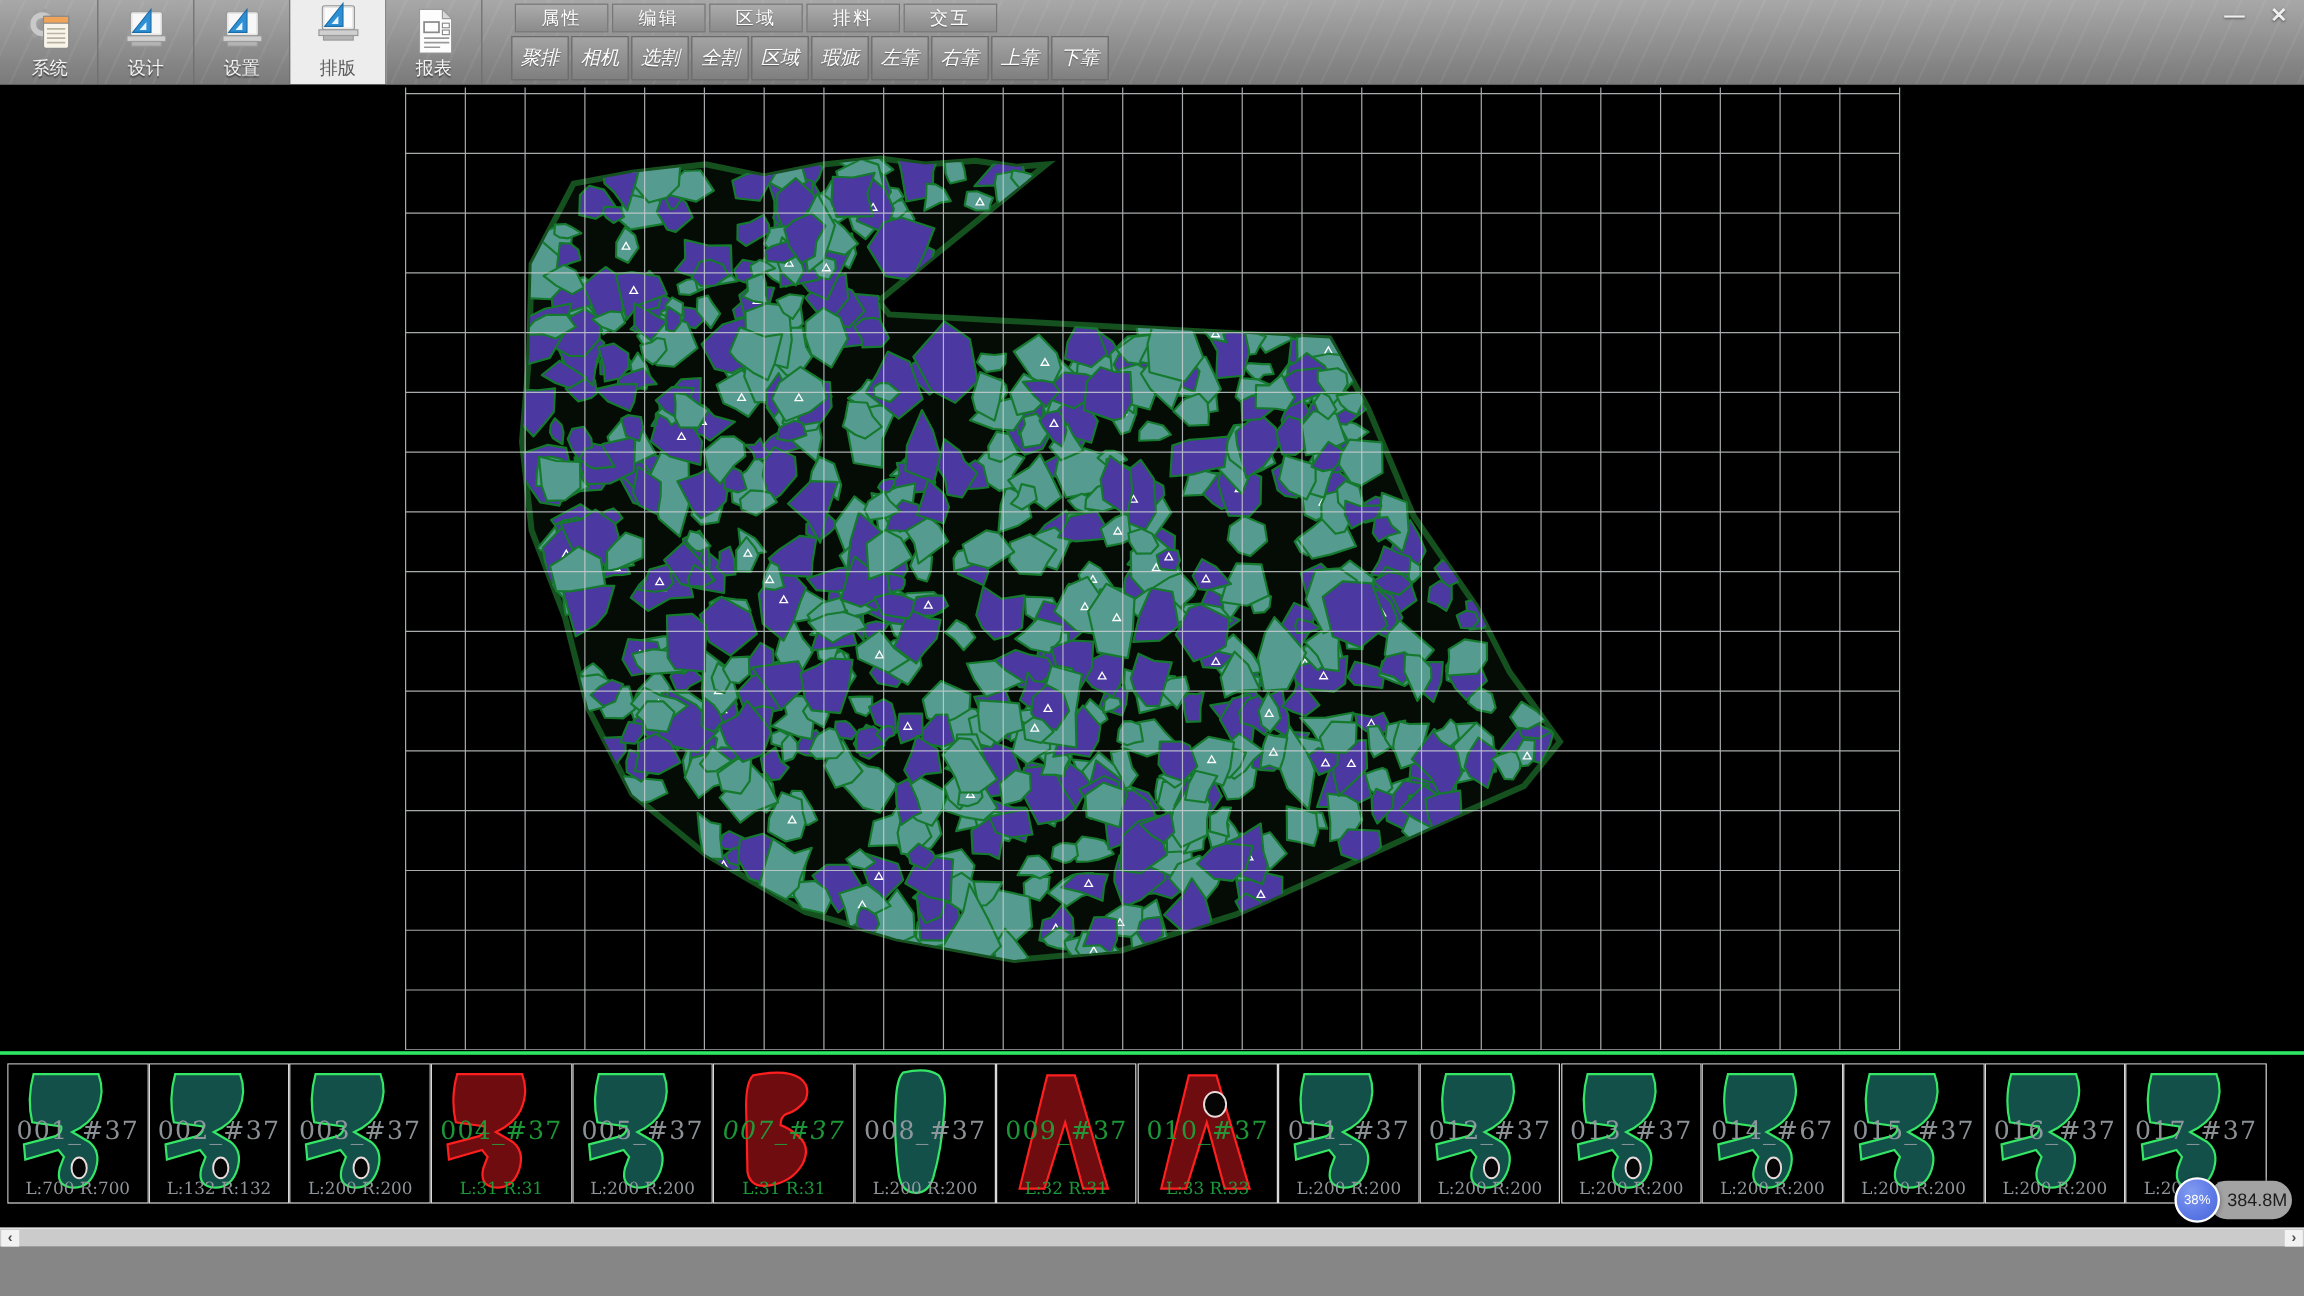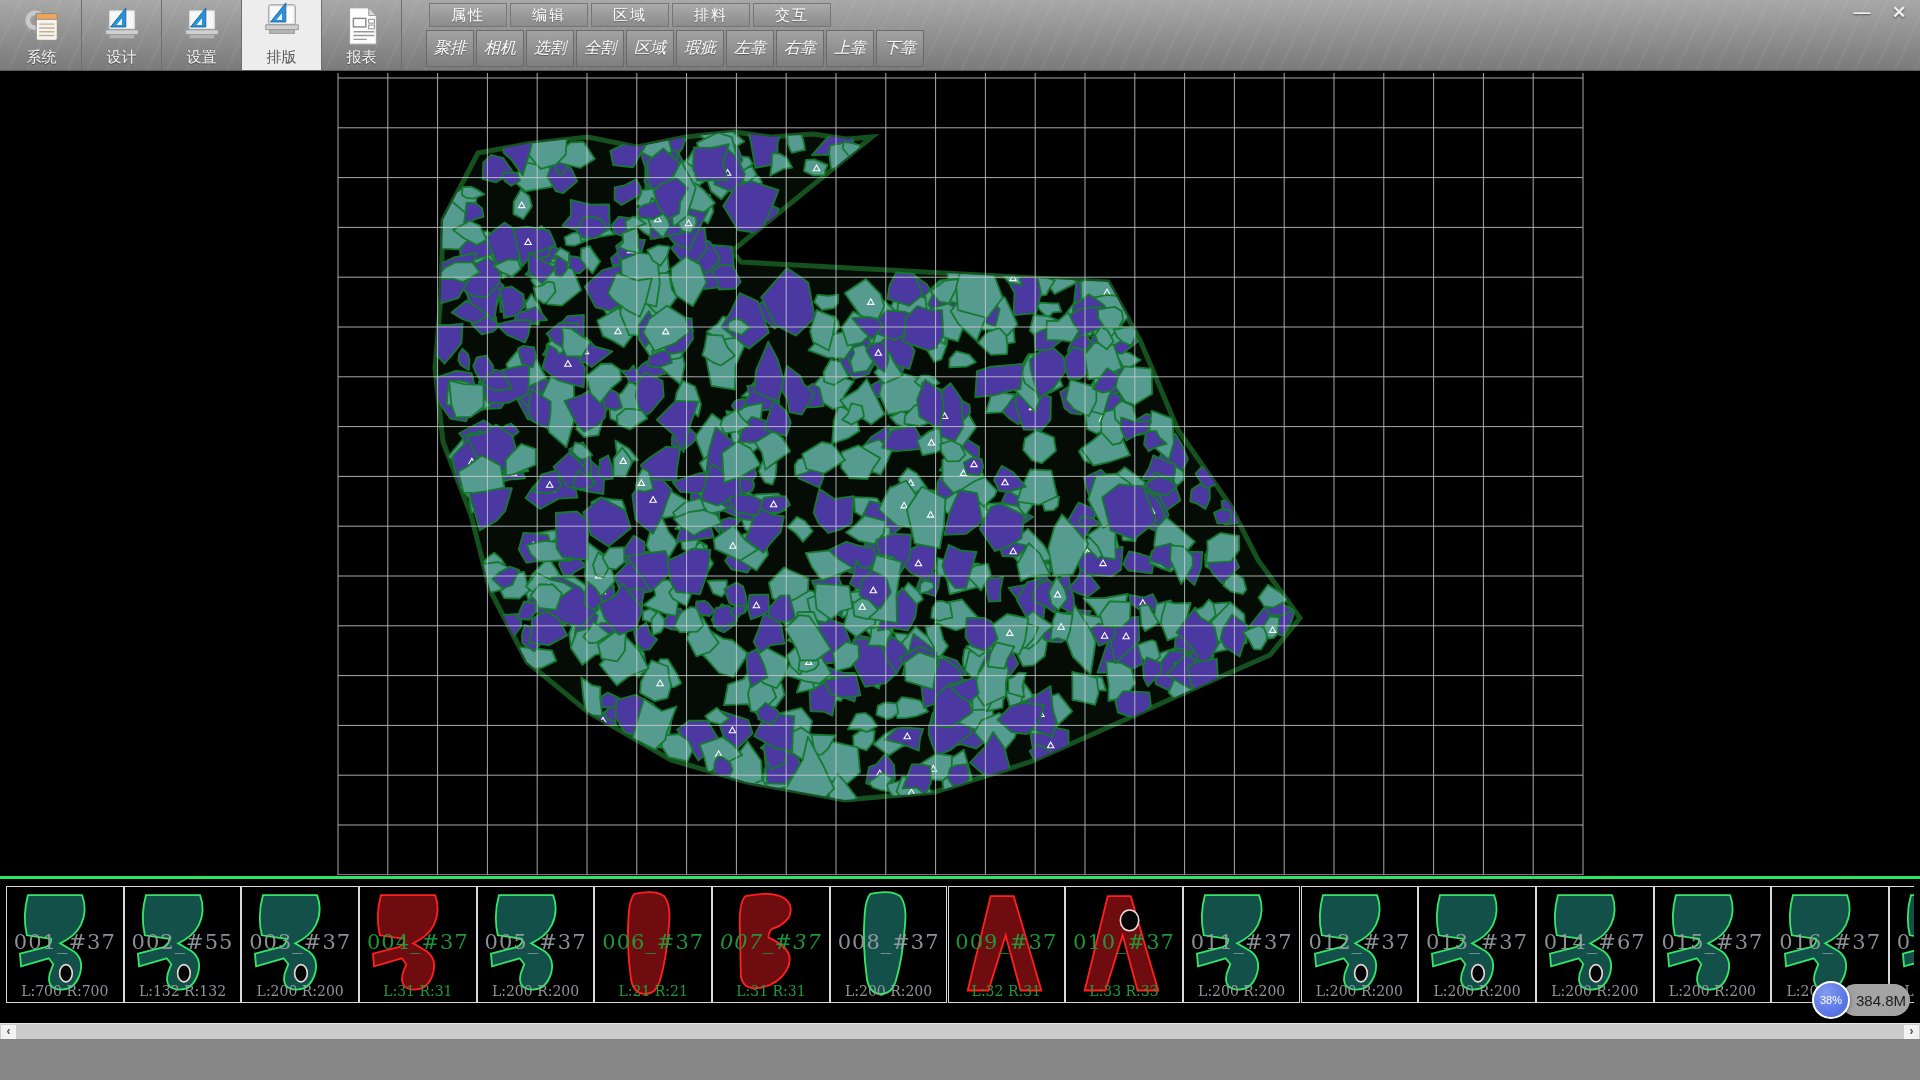--- a/index.html
+++ b/index.html
@@ -1027,21 +1027,21 @@
           <ellipse cx="51" cy="75" rx="5.5" ry="7.5" fill="#050505" stroke="#e9dada" stroke-width="1.4"></ellipse>
         </svg>
         <div class="tid" style="color: rgb(152, 158, 163);">001_#37</div>
         <div class="tlr" style="color: rgb(152, 158, 163);">L:700 R:700</div>
       </div>
       <div class="tile">
         <svg viewBox="0 0 100 100">
           <path d="M18,7 L65,7 Q70,20 64,33 Q59,43 46,49 L58,56 Q67,63 63,76 Q58,91 44,89 Q34,87 37,75 L40,67 L36,62 L12,69 L11,58 L34,52 Q39,49 38,45 L17,42 Q13,25 18,7 Z" fill="#13504a" stroke="#35e565" stroke-width="1.6"></path>
           <ellipse cx="51" cy="75" rx="5.5" ry="7.5" fill="#050505" stroke="#e9dada" stroke-width="1.4"></ellipse>
         </svg>
-        <div class="tid" style="color: rgb(152, 158, 163);">002_#55</div>
+        <div class="tid" style="color: rgb(152, 158, 163);">002_#37</div>
         <div class="tlr" style="color: rgb(152, 158, 163);">L:132 R:132</div>
       </div>
       <div class="tile">
         <svg viewBox="0 0 100 100">
           <path d="M18,7 L65,7 Q70,20 64,33 Q59,43 46,49 L58,56 Q67,63 63,76 Q58,91 44,89 Q34,87 37,75 L40,67 L36,62 L12,69 L11,58 L34,52 Q39,49 38,45 L17,42 Q13,25 18,7 Z" fill="#13504a" stroke="#35e565" stroke-width="1.6"></path>
           <ellipse cx="51" cy="75" rx="5.5" ry="7.5" fill="#050505" stroke="#e9dada" stroke-width="1.4"></ellipse>
         </svg>
         <div class="tid" style="color: rgb(152, 158, 163);">003_#37</div>
         <div class="tlr" style="color: rgb(152, 158, 163);">L:200 R:200</div>
       </div>
@@ -1051,27 +1051,20 @@
         </svg>
         <div class="tid" style="color: rgb(31, 163, 60);">004_#37</div>
         <div class="tlr" style="color: rgb(31, 163, 60);">L:31 R:31</div>
       </div>
       <div class="tile">
         <svg viewBox="0 0 100 100">
           <path d="M18,7 L65,7 Q70,20 64,33 Q59,43 46,49 L58,56 Q67,63 63,76 Q58,91 44,89 Q34,87 37,75 L40,67 L36,62 L12,69 L11,58 L34,52 Q39,49 38,45 L17,42 Q13,25 18,7 Z" fill="#13504a" stroke="#35e565" stroke-width="1.6"></path>
         </svg>
         <div class="tid" style="color: rgb(152, 158, 163);">005_#37</div>
         <div class="tlr" style="color: rgb(152, 158, 163);">L:200 R:200</div>
-      </div>
-      <div class="tile">
-        <svg viewBox="0 0 100 100">
-          <path d="M34,6 Q52,2 60,8 Q66,16 64,34 Q62,62 56,82 Q52,94 42,93 Q33,92 31,80 Q27,50 29,24 Q30,10 34,6 Z" fill="#6e0c10" stroke="#ff1f1f" stroke-width="1.6"></path>
-        </svg>
-        <div class="tid" style="color: rgb(31, 163, 60);">006_#37</div>
-        <div class="tlr" style="color: rgb(31, 163, 60);">L:21 R:21</div>
       </div>
       <div class="tile">
         <svg viewBox="0 0 100 100">
           <path d="M28,8 Q52,3 62,10 Q70,16 66,26 Q60,34 52,36 Q48,38 48,44 Q54,46 61,52 Q70,60 64,72 Q56,86 38,88 Q26,89 24,78 L23,30 Q23,13 28,8 Z" fill="#6e0c10" stroke="#ff1f1f" stroke-width="1.6"></path>
         </svg>
         <div class="tid" style="color: rgb(31, 163, 60); font-style: italic;">007_#37</div>
         <div class="tlr" style="color: rgb(31, 163, 60);">L:31 R:31</div>
       </div>
       <div class="tile">
         <svg viewBox="0 0 100 100">

